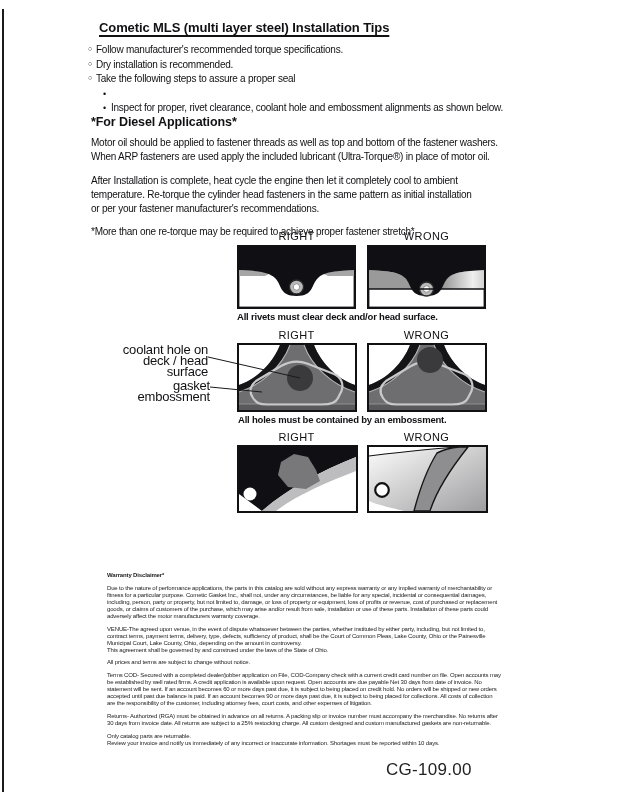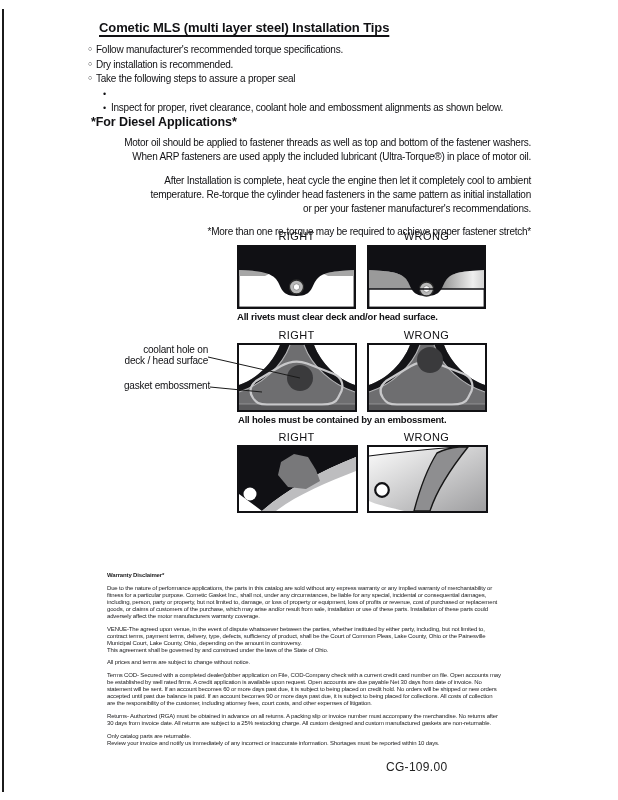--- a/index.html
+++ b/index.html
@@ -13,32 +13,32 @@
     font-size:13px;font-weight:700;letter-spacing:-0.1px;
     text-decoration:underline;text-decoration-thickness:1.5px;text-underline-offset:2.5px;
   }
   .bullets{position:absolute;left:88px;top:43px;width:460px;font-size:10px;letter-spacing:-0.25px;}
   .bullet-row{display:flex;align-items:flex-end;height:14.5px;line-height:14.5px;}
   .bullet-row.sub{padding-left:15px;}
   .mk{width:8px;flex:0 0 8px;font-size:7px;position:relative;top:-1px;}
   .bullet-row.sub .mk{font-size:9px;top:0;}
   .diesel{position:absolute;left:91px;top:115px;width:440px;font-size:10px;letter-spacing:-0.25px;line-height:14.2px;}
   .diesel-heading{font-size:12.5px;font-weight:700;letter-spacing:-0.1px;margin:0 0 7px 0;}
-  .diesel p{margin:0 0 9px 0;text-align:right;}
+  .diesel p{margin:0 0 9px 0;}
   .preline{white-space:pre-line;}
   .dg-label{position:absolute;width:119px;text-align:center;font-size:11px;letter-spacing:0.4px;line-height:14px;}
   .dg-box{position:absolute;}
   .dg-box svg{display:block;}
   .dg-caption{position:absolute;font-size:9.5px;font-weight:700;letter-spacing:-0.2px;line-height:11.5px;}
-  .callout{position:absolute;font-size:10px;letter-spacing:-0.2px;line-height:11px;text-align:right;}
+  .callout{position:absolute;font-size:13px;letter-spacing:-0.2px;line-height:11px;text-align:right;}
   .callout-lines{position:absolute;left:110px;top:330px;pointer-events:none;z-index:5;}
   .disclaimer{position:absolute;left:107px;top:572px;width:440px;font-size:6px;letter-spacing:-0.15px;line-height:7.1px;color:#1c1c1e;}
   .disclaimer .dh{font-weight:700;margin:0 0 5.5px 0;}
   .disclaimer p{margin:0 0 5.5px 0;}
-  .footer-code{position:absolute;left:386px;top:760px;font-size:12px;letter-spacing:0.3px;color:#222;}
+  .footer-code{position:absolute;left:386px;top:760px;font-size:17px;letter-spacing:0.3px;color:#222;}
 </style>
 </head>
 <body>
 
 <div class="page">
 
   <div class="scan-edge"></div>
 
   <h1 class="title">Cometic MLS (multi layer steel) Installation Tips</h1>
 

